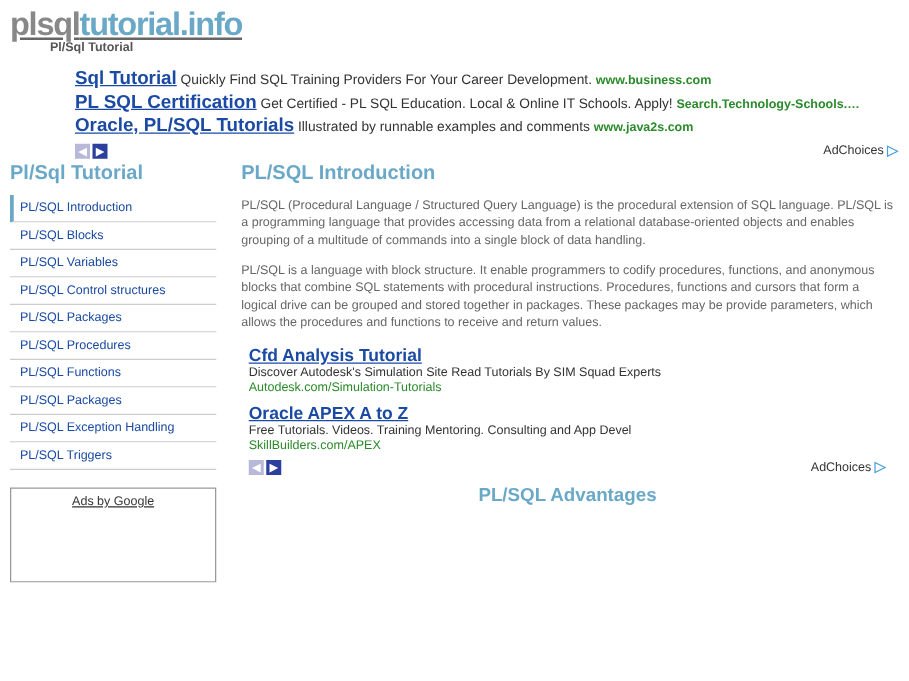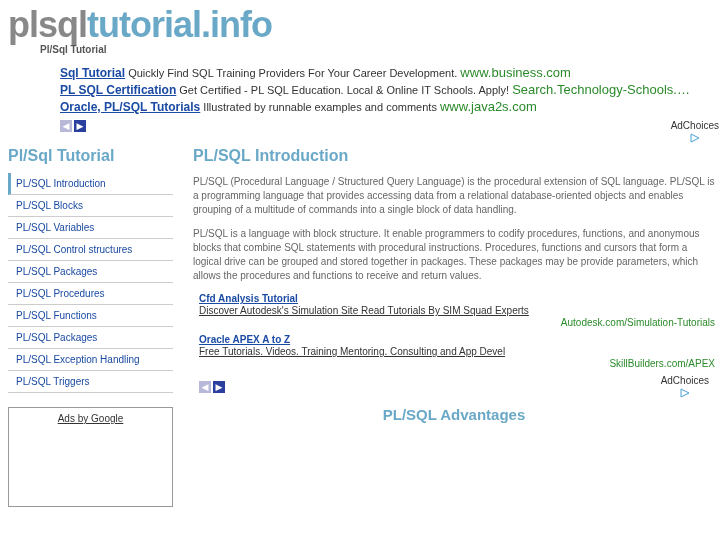--- a/index.html
+++ b/index.html
@@ -1,48 +1,48 @@
 <!DOCTYPE html>
 <html><head>
 <meta charset="utf-8">
 <style>
   * { margin: 0; padding: 0; box-sizing: border-box; }
   body { font-family: Arial, sans-serif; font-size: 11px; color: #666; background: #fff; width: 727px; }
   .header { padding: 4px 8px 0 8px; }
-  .logo { font-size: 36px; font-weight: bold; letter-spacing: -1px; }
+  .logo { font-size: 26px; font-weight: bold; letter-spacing: -1px; text-decoration: underline; }
   .logo .p1 { color: #888; }
   .logo .p2 { color: #6aa8c7; }
   .breadcrumb { font-size: 10px; color: #555; font-weight: bold; margin-left: 32px; margin-top: -2px; }
   .topads { margin: 10px 0 6px 60px; }
   .topads .adrow { margin-bottom: 2px; }
-  .topads a.title { color: #1a4aa3; font-weight: bold; text-decoration: underline; font-size: 12px; }
+  .topads a.title { color: #1a4aa3; font-weight: bold; text-decoration: underline; font-size: 15px; }
   .topads .desc { color: #333; font-size: 11px; }
-  .topads .src { color: #2a8a2a; font-size: 13px; }
+  .topads .src { color: #2a8a2a; font-size: 10px; font-weight: bold; }
   .adnav { margin: 2px 0 2px 60px; display: flex; align-items: center; }
   .adnav .arrow { width: 12px; height: 12px; display: inline-flex; align-items: center; justify-content: center; color: #fff; font-size: 9px; margin-right: 2px; cursor: pointer; }
   .adnav .left { background: #b8b8d8; }
   .adnav .right { background: #2a3f9e; }
   .adchoices-row { display: flex; justify-content: flex-end; align-items: center; padding-right: 8px; margin-top: -14px; margin-bottom: 4px; }
-  .adchoices { font-size: 10px; color: #333; display: flex; align-items: center; gap: 2px; cursor: pointer; flex-direction: column; }
+  .adchoices { font-size: 10px; color: #333; display: flex; align-items: center; gap: 2px; cursor: pointer; }
   .adchoices svg { width: 10px; height: 10px; }
   .main { display: flex; padding: 0 8px; gap: 20px; }
   .sidebar { width: 165px; flex-shrink: 0; }
   .sidebar h2 { color: #6aa8c7; font-size: 16px; font-weight: bold; margin-bottom: 8px; }
   .nav-item { display: block; padding: 5px 8px; border-bottom: 1px solid #ccc; color: #1a4aa3; font-size: 10px; text-decoration: none; background: #fff; }
   .nav-item.active { border-left: 3px solid #6aa8c7; padding-left: 5px; }
-  .adbox { border: 1px solid #999; margin-top: 14px; padding: 4px; text-align: center; height: 100px; }
+  .adbox { border: 1px solid #999; margin-top: 14px; padding: 4px; text-align: center; height: 76px; }
   .adbox .adlbl { font-size: 10px; color: #333; text-decoration: underline; }
   .content { flex: 1; padding-right: 4px; }
   .content h1 { color: #6aa8c7; font-size: 16px; font-weight: bold; margin-bottom: 10px; }
   .content p { font-size: 10px; color: #666; line-height: 1.4; margin-bottom: 10px; }
   .inlinead { margin: 4px 0 2px 6px; }
   .inlinead .block { margin-bottom: 6px; }
-  .inlinead a.t { color: #1a4aa3; font-weight: bold; text-decoration: underline; font-size: 10px; display: block; }
-  .inlinead .d { color: #333; font-size: 10px; line-height: 1.3; text-decoration: underline; }
-  .inlinead .s { color: #2a8a2a; font-size: 10px; text-align: right; }
+  .inlinead a.t { color: #1a4aa3; font-weight: bold; text-decoration: underline; font-size: 14px; display: block; }
+  .inlinead .d { color: #333; font-size: 10px; line-height: 1.3; }
+  .inlinead .s { color: #2a8a2a; font-size: 10px; }
   .inlinead-foot { display: flex; justify-content: space-between; align-items: center; margin: 2px 6px 8px 6px; }
   .inlinead-foot .arrows { display: flex; gap: 2px; }
   .inlinead-foot .arrow { width: 12px; height: 12px; display: inline-flex; align-items: center; justify-content: center; color: #fff; font-size: 9px; cursor: pointer; }
   .content h2.sub { color: #6aa8c7; font-size: 15px; font-weight: bold; margin-top: 6px; text-align: center; }
 </style>
 </head>
 <body>
 
 <div class="header">
   <div class="logo">

